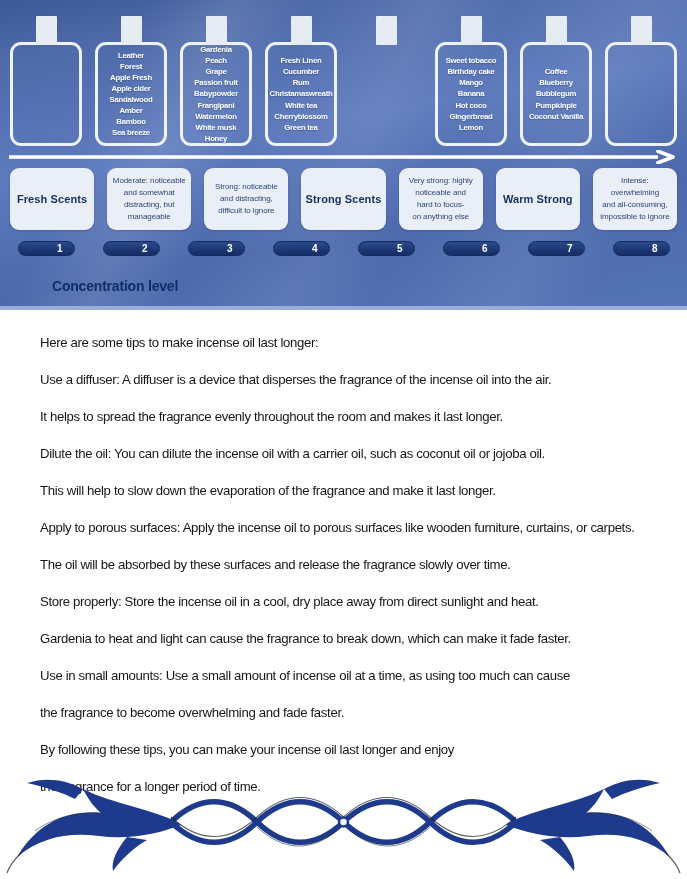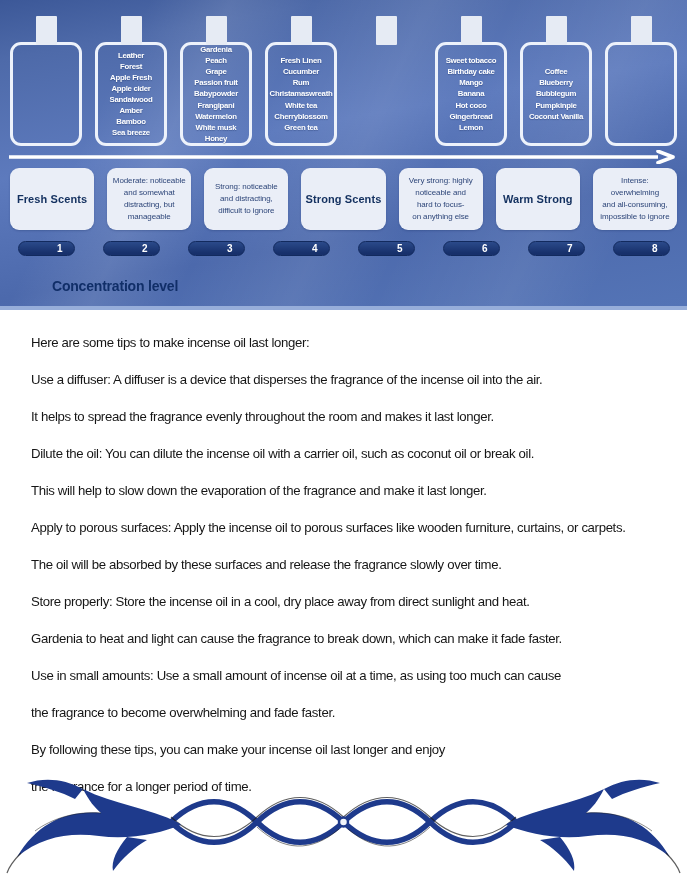--- a/index.html
+++ b/index.html
@@ -69,21 +69,21 @@
     color:#ffffff;font-size:10px;font-weight:bold;
     text-align:right;padding-right:11px;line-height:13px;
   }
   .axis-label{
     position:absolute;left:4px;bottom:12px;z-index:1;
     font-size:14px;font-weight:bold;color:#102e68;letter-spacing:-0.2px;margin-left:48px;
   }
   
   .tips{padding:26px 0 0 27px;}
   .tips p{
-    margin:0 0 23px 4px;
+    margin:0 0 23px 13px;
     font-size:13.2px;line-height:14px;letter-spacing:-0.35px;
     color:#161616;white-space:nowrap;
   }
   
   .flourish{position:absolute;left:0;top:777px;width:687px;height:100px;}
 </style>
 </head>
 <body>
 
 <div class="page">
@@ -221,21 +221,21 @@
         </div>
     </div>
 
     <div class="axis-label">Concentration level</div>
   </div>
 
   <div class="tips">
     <p>Here are some tips to make incense oil last longer:</p>
     <p>Use a diffuser: A diffuser is a device that disperses the fragrance of the incense oil into the air.</p>
     <p>It helps to spread the fragrance evenly throughout the room and makes it last longer.</p>
-    <p>Dilute the oil: You can dilute the incense oil with a carrier oil, such as coconut oil or break oil.</p>
+    <p>Dilute the oil: You can dilute the incense oil with a carrier oil, such as coconut oil or jojoba oil.</p>
     <p>This will help to slow down the evaporation of the fragrance and make it last longer.</p>
     <p>Apply to porous surfaces: Apply the incense oil to porous surfaces like wooden furniture, curtains, or carpets.</p>
     <p>The oil will be absorbed by these surfaces and release the fragrance slowly over time.</p>
     <p>Store properly: Store the incense oil in a cool, dry place away from direct sunlight and heat.</p>
     <p>Gardenia to heat and light can cause the fragrance to break down, which can make it fade faster.</p>
     <p>Use in small amounts: Use a small amount of incense oil at a time, as using too much can cause</p>
     <p>the fragrance to become overwhelming and fade faster.</p>
     <p>By following these tips, you can make your incense oil last longer and enjoy</p>
     <p>the fragrance for a longer period of time.</p>
   </div>

